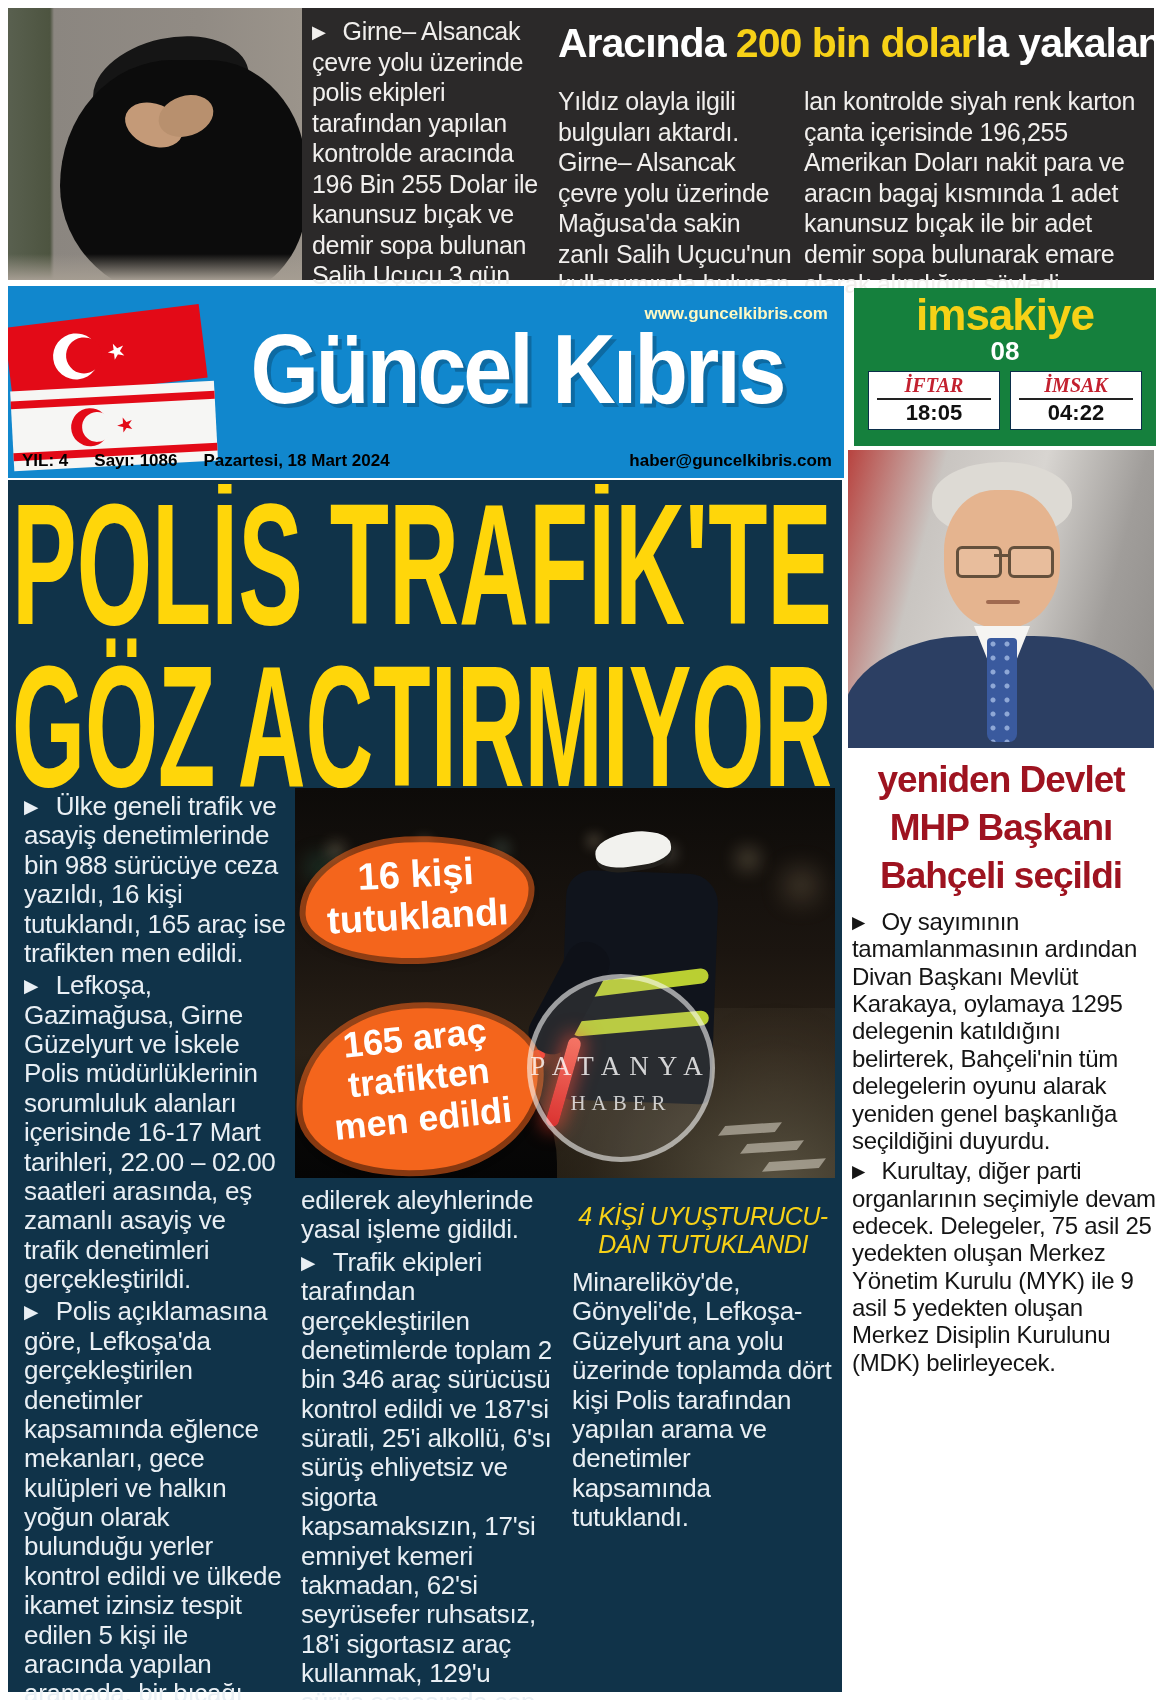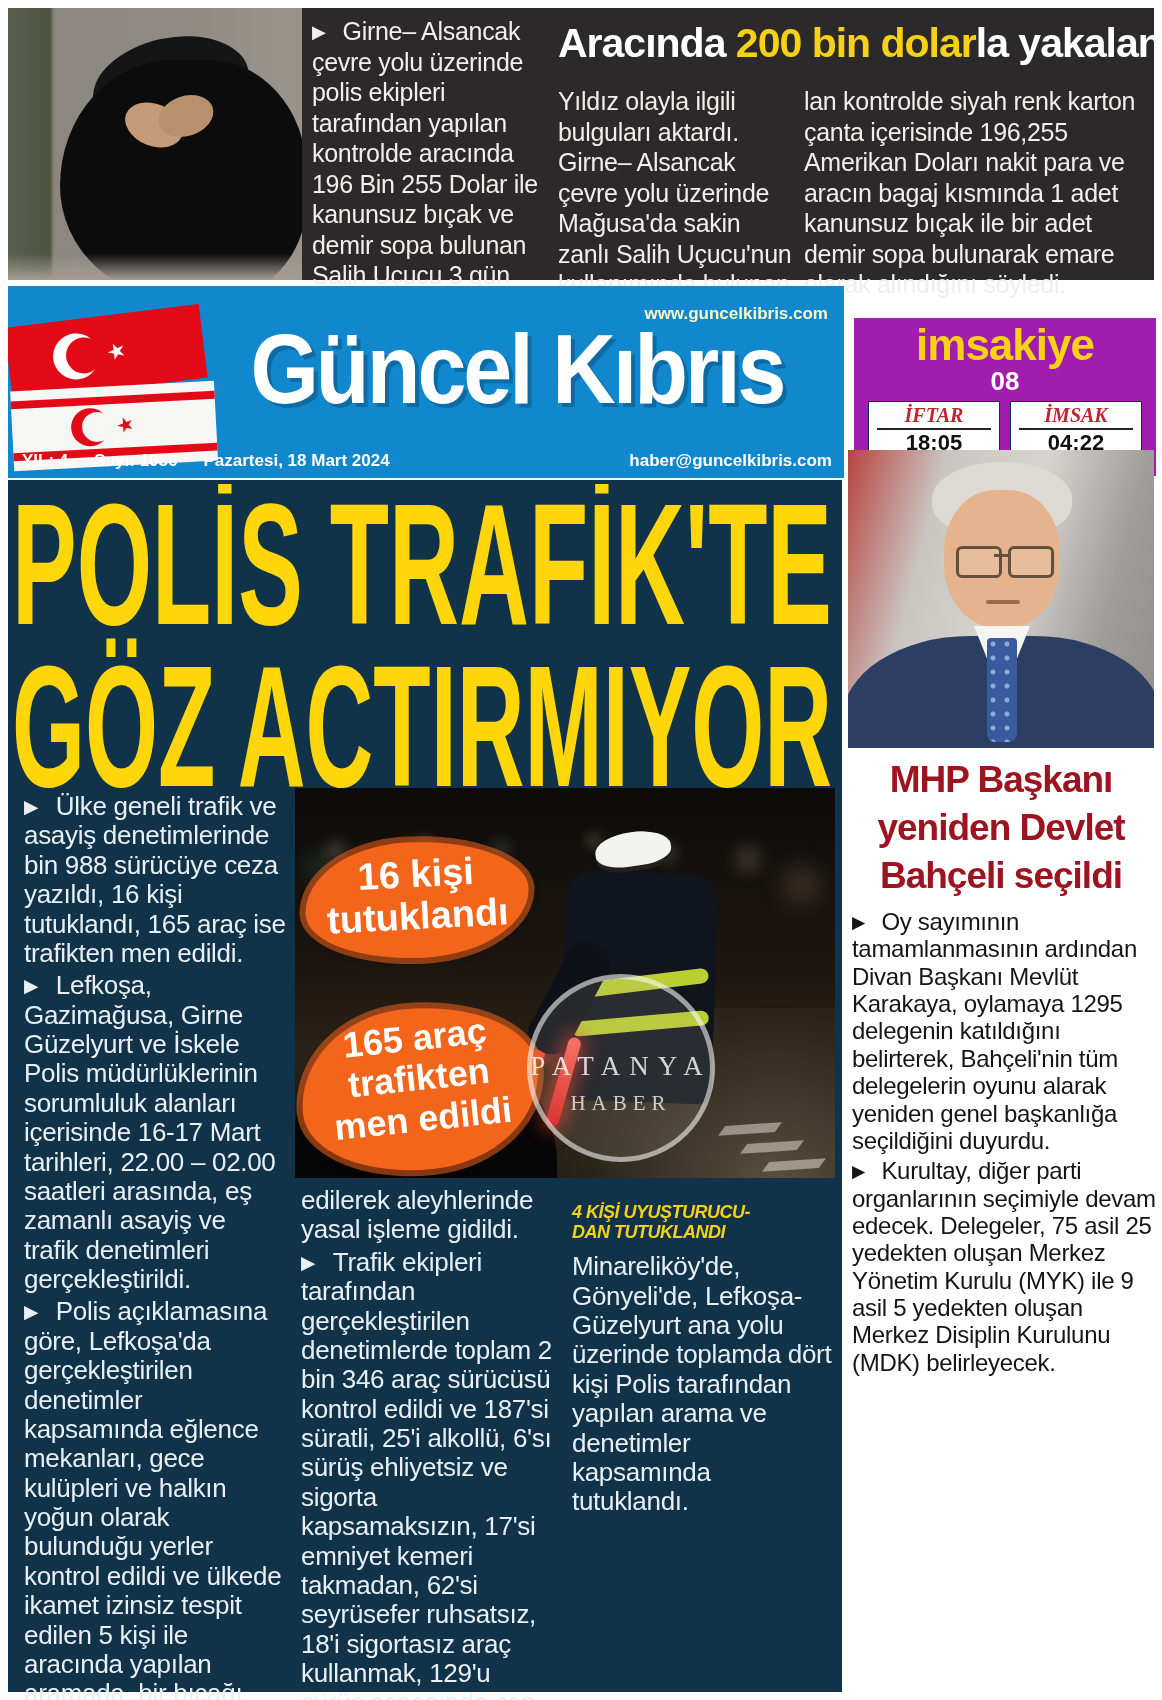--- a/index.html
+++ b/index.html
@@ -19,25 +19,25 @@
   .mug .body{position:absolute;left:52px;top:52px;width:246px;height:240px;background:#0c0c0c;border-radius:48% 42% 40% 52%/55% 48% 42% 50%;}
   .mug .hood{position:absolute;left:84px;top:30px;width:158px;height:96px;background:#151515;border-radius:50%;transform:rotate(-12deg);}
   .mug .hand1{position:absolute;left:116px;top:96px;width:60px;height:42px;background:#c49a78;border-radius:50%;transform:rotate(22deg);}
   .mug .hand2{position:absolute;left:150px;top:88px;width:56px;height:40px;background:#b8906e;border-radius:50%;transform:rotate(-18deg);}
   .mug .floor{position:absolute;left:0;bottom:0;width:100%;height:26px;background:linear-gradient(180deg,rgba(160,152,140,0),#a59d92);}
 
   
   .masthead{left:8px;top:286px;width:836px;height:192px;background:#1187cd;overflow:hidden;}
   .mh-title{left:186px;right:4px;top:26px;text-align:center;color:#ffffff;font-weight:bold;font-size:88px;letter-spacing:-3px;transform:scaleY(1.12);transform-origin:top center;text-shadow:4px 4px 0 rgba(9,70,110,0.45);white-space:nowrap;}
   .mh-web{right:16px;top:18px;color:#fef9c3;font-weight:bold;font-size:17px;}
-  .mh-bottom{left:14px;right:12px;bottom:7px;display:flex;justify-content:space-between;color:#ffffff;font-weight:bold;font-size:17px;}
+  .mh-bottom{left:14px;right:12px;bottom:7px;display:flex;justify-content:space-between;color:#000000;font-weight:bold;font-size:17px;}
   .mh-bottom .grp span{margin-right:26px;}
 
   
-  .imsakiye{left:854px;top:288px;width:302px;height:158px;background:#a21caf;color:#fff;margin-top:30px;}
+  .imsakiye{left:854px;top:288px;width:302px;height:158px;background:#15803d;color:#fff;}
   .ims-title{text-align:center;color:#f7d117;font-weight:bold;font-size:44px;margin-top:2px;letter-spacing:-1px;}
   .ims-day{text-align:center;font-size:26px;font-weight:bold;margin-top:-4px;}
   .ims-row{display:flex;gap:10px;padding:4px 14px 0 14px;}
   .ims-box{flex:1;background:#ffffff;border:1px solid #0b2e4a;color:#111;padding:2px 8px 3px 8px;}
   .ims-label{font-family:"Liberation Serif",serif;font-style:italic;font-weight:bold;color:#c3212f;font-size:20px;text-align:center;border-bottom:2px solid #222;padding-bottom:1px;}
   .ims-time{font-size:22px;font-weight:bold;text-align:center;padding-top:0;}
 
   
   .main-panel{left:8px;top:480px;width:834px;height:1212px;background:#103349;color:#e9eff4;}
   .hl-text{font-family:"Liberation Sans",sans-serif;font-weight:bold;font-size:172px;fill:#ffd60a;}
@@ -67,21 +67,21 @@
   .badge{position:absolute;color:#ffffff;font-weight:bold;text-align:center;background:#f4651c;
     border-radius:46% 54% 48% 52%/58% 44% 56% 42%;box-shadow:0 0 0 6px rgba(244,101,28,.55),0 4px 10px rgba(0,0,0,.4);}
   .badge .bl{display:block;}
   .badge1{left:10px;top:54px;width:224px;height:104px;font-size:38px;line-height:1.1;transform:rotate(-3deg);padding-top:12px;}
   .badge2{left:6px;top:220px;width:238px;height:152px;font-size:36px;line-height:1.12;transform:rotate(-6deg);padding-top:10px;}
 
   .watermark{position:absolute;left:232px;top:186px;width:178px;height:178px;border:5px solid rgba(255,255,255,.55);border-radius:50%;background:rgba(190,180,165,.15);}
   .wm-text{position:absolute;left:-46px;top:72px;width:270px;text-align:center;color:rgba(255,255,255,.8);font-family:"Liberation Serif",serif;font-size:27px;letter-spacing:9px;}
   .wm-text2{position:absolute;left:0;top:112px;width:178px;text-align:center;color:rgba(255,255,255,.75);font-family:"Liberation Serif",serif;font-size:21px;letter-spacing:6px;}
 
-  .subhead{color:#f7d117;font-weight:bold;font-style:italic;font-size:18px;line-height:1.12;margin:16px 0 10px 0;letter-spacing:-0.5px;}
+  .subhead{color:#f7d117;font-weight:normal;font-style:italic;font-size:25px;text-align:center;line-height:1.12;margin:16px 0 10px 0;letter-spacing:-0.5px;}
 
   
   .bahceli{left:848px;top:450px;width:306px;height:298px;background:linear-gradient(105deg,#b8433f 0%,#c9c5c1 26%,#d8d5d1 52%,#a09d9a 78%,#8f8c89 100%);overflow:hidden;}
   .bh-hair{position:absolute;left:84px;top:12px;width:140px;height:74px;background:#dddad4;border-radius:50% 50% 42% 42%;}
   .bh-face{position:absolute;left:96px;top:40px;width:116px;height:138px;background:#e5b48f;border-radius:44% 44% 46% 46%;}
   .bh-glass1,.bh-glass2{position:absolute;top:96px;width:40px;height:26px;border:3px solid #64503c;border-radius:6px;background:rgba(255,255,255,.12);}
   .bh-glass1{left:108px;} .bh-glass2{left:160px;}
   .bh-bridge{position:absolute;left:146px;top:104px;width:16px;height:3px;background:#64503c;}
   .bh-mouth{position:absolute;left:138px;top:150px;width:34px;height:4px;background:#a06a50;border-radius:3px;}
   .bh-suit{position:absolute;left:-6px;top:186px;width:320px;height:120px;background:#2c3f63;border-radius:40% 40% 0 0/70% 70% 0 0;}
@@ -224,21 +224,21 @@
   <div class="bh-glass1"></div>
   <div class="bh-glass2"></div>
   <div class="bh-bridge"></div>
   <div class="bh-mouth"></div>
   <div class="bh-suit"></div>
   <div class="bh-shirt"></div>
   <div class="bh-tie"></div>
 </div>
 
 <div class="abs mhp-head">
+  <span style="display:block;">yeniden Devlet</span>
   <span style="display:block;">MHP Başkanı</span>
-  <span style="display:block;">yeniden Devlet</span>
   <span style="display:block;">Bahçeli seçildi</span>
 </div>
 
 <div class="abs right-article">
     <p class="para"><span class="bul">▶</span>Oy sayımının tamamlanmasının ardından Divan Başkanı Mevlüt Karakaya, oylamaya 1295 delegenin katıldığını belirterek, Bahçeli'nin tüm delegelerin oyunu alarak yeniden genel başkanlığa seçildiğini duyurdu.</p>
     <p class="para"><span class="bul">▶</span>Kurultay, diğer parti organlarının seçimiyle devam edecek. Delegeler, 75 asil 25 yedekten oluşan Merkez Yönetim Kurulu (MYK) ile 9 asil 5 yedekten oluşan Merkez Disiplin Kurulunu (MDK) belirleyecek.</p>
   </div>
 
 </body></html>

